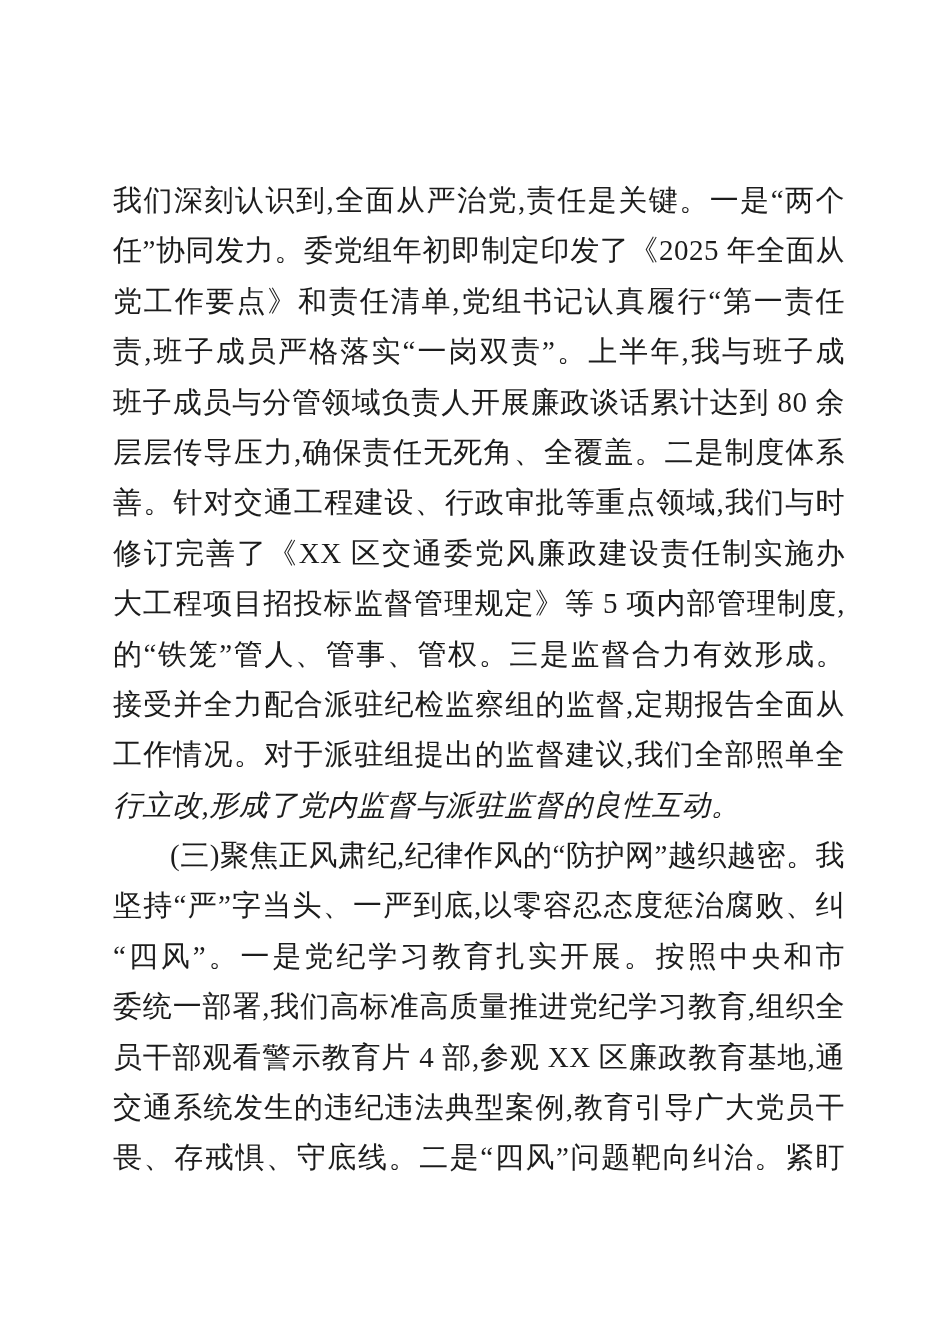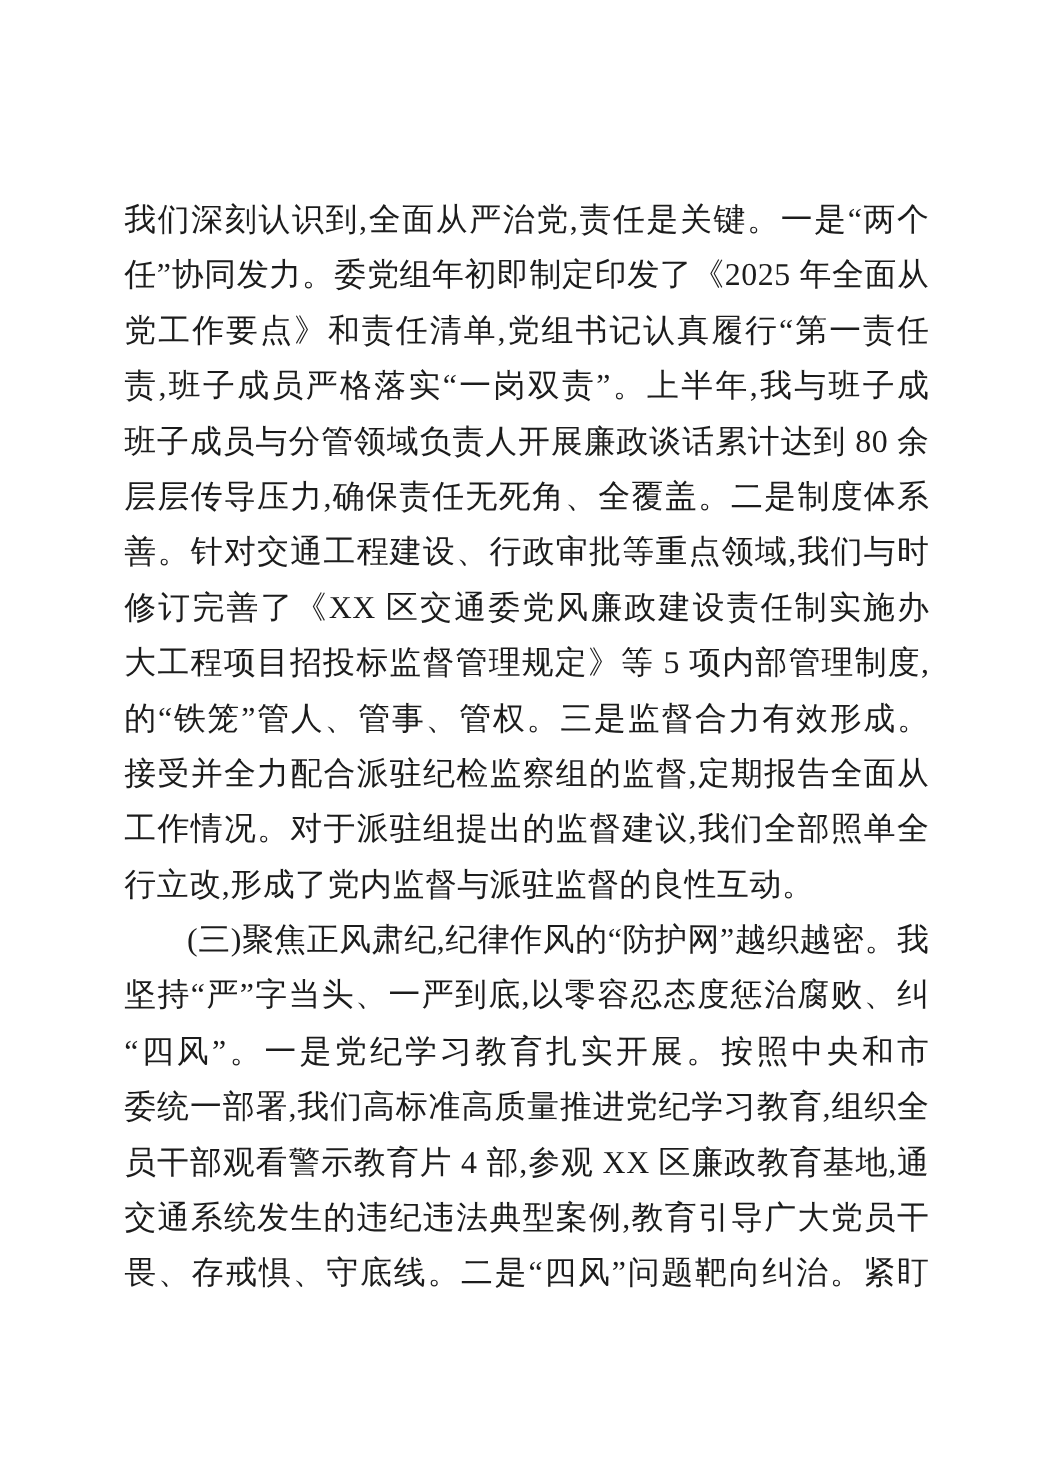--- a/index.html
+++ b/index.html
@@ -32,20 +32,21 @@
     text-align: justify;
     text-align-last: justify;
     -moz-text-align-last: justify;
     letter-spacing: 0.5px;
     white-space: normal;
     overflow: hidden;
   }
   .line.para-end {
     text-align: left;
     text-align-last: left;
+    font-style: italic;
     -moz-text-align-last: left;
   }
   .line.indent {
     text-indent: 57px;
   }
 </style>
 </head>
 <body>
 
 <div class="page">

